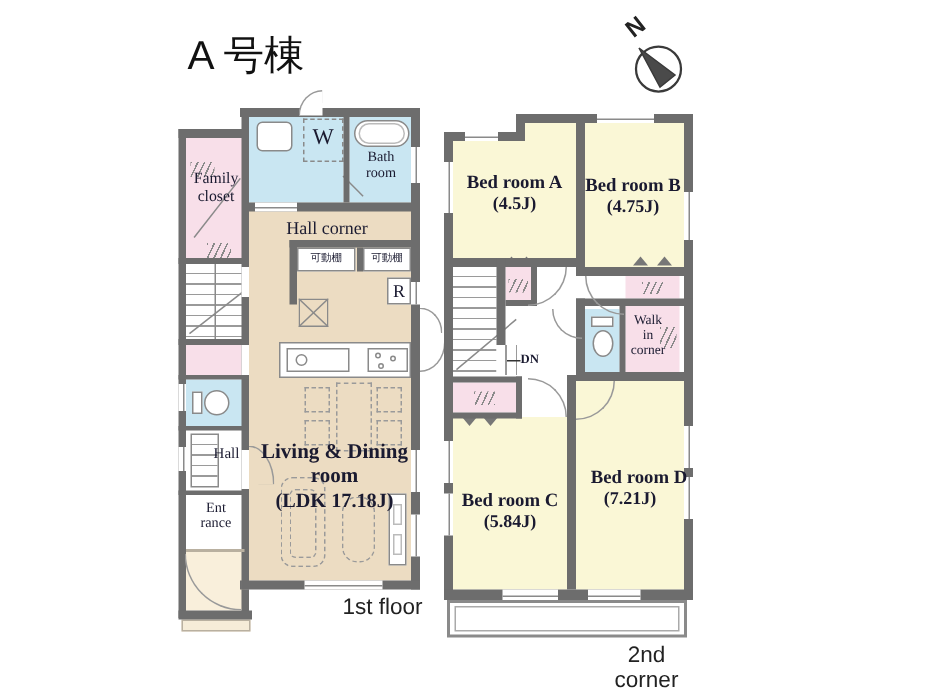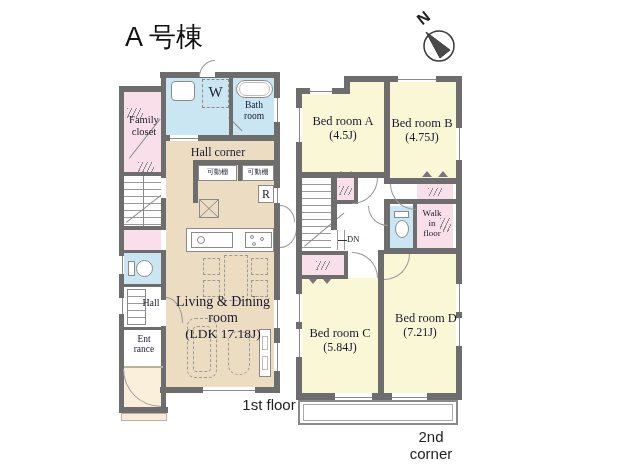--- a/index.html
+++ b/index.html
@@ -3,21 +3,21 @@
 <meta charset="utf-8">
 <style>
   html,body{margin:0;padding:0;background:#fff;}
   #canvas{position:relative;width:620px;height:465px;background:#ffffff;overflow:hidden;
           font-family:"Liberation Serif",serif;}
   .abs{position:absolute;}
   .wall{position:absolute;background:#6d6d6d;}
   .room{position:absolute;}
   .lbl{position:absolute;color:#1a1a30;text-align:center;line-height:1.12;
        font-family:"Liberation Serif",serif;white-space:pre-line;}
-  .b{font-weight:normal;}
+  .b{font-weight:bold;}
   .sans{font-family:"Liberation Sans",sans-serif;color:#222;}
   .winV{position:absolute;background:#fff;}
   .winV::before{content:"";position:absolute;top:0;bottom:0;left:50%;width:1px;background:#8a8a8a;}
   .winH{position:absolute;background:#fff;}
   .winH::before{content:"";position:absolute;left:0;right:0;top:50%;height:1px;background:#8a8a8a;}
   .gapV{position:absolute;background:#fff;}
   .sol{position:absolute;background:#fff;border:1px solid #8a8a8a;box-sizing:border-box;}
   .dash{position:absolute;border:1px dashed #9a9a9a;box-sizing:border-box;background:transparent;}
   .stairs{background:#fff repeating-linear-gradient(to bottom,transparent 0 6px,#9a9a9a 6px 7px);}
   .stairsH{background:#fff repeating-linear-gradient(to right,transparent 0 6px,#9a9a9a 6px 7px);}
@@ -148,21 +148,21 @@
   <div class="winV" style="left:274px;top:343px;width:6px;height:28px;"></div>
   <div class="winH" style="left:203px;top:387px;width:52px;height:6px;"></div>
 
   <div class="lbl" style="left:123px;top:114px;width:42px;font-size:10.5px;">Family closet</div>
   <div class="lbl" style="left:136px;top:297px;width:30px;font-size:10px;">Hall</div>
   <div class="lbl" style="left:126px;top:334px;width:36px;font-size:9.5px;">Ent</div>
   <div class="lbl" style="left:126px;top:344px;width:36px;font-size:9.5px;">rance</div>
   <div class="lbl b" style="left:168px;top:294px;width:110px;font-size:14px;">Living &amp; Dining</div>
   <div class="lbl b" style="left:168px;top:310px;width:110px;font-size:14px;">room</div>
   <div class="lbl b" style="left:168px;top:326px;width:110px;font-size:13.5px;">(LDK 17.18J)</div>
-  <div class="lbl sans" style="left:225px;top:397px;width:60px;font-size:15px;margin-left:14px;">1st floor</div>
+  <div class="lbl sans" style="left:225px;top:397px;width:60px;font-size:15px;">1st floor</div>
 
   <div class="room" style="left:302px;top:82px;width:154px;height:311px;background:#ffffff;"></div>
 
   <div class="room" style="left:302px;top:94px;width:82px;height:78px;background:#faf7d6;"></div>
   <div class="room" style="left:350px;top:82px;width:34px;height:14px;background:#faf7d6;"></div>
   <div class="room" style="left:390px;top:82px;width:66px;height:96px;background:#faf7d6;"></div>
   <div class="room" style="left:302px;top:278px;width:76px;height:115px;background:#faf7d6;"></div>
   <div class="room" style="left:384px;top:254px;width:72px;height:139px;background:#faf7d6;"></div>
   <div class="room" style="left:390px;top:206px;width:23px;height:42px;background:#c9e6f2;"></div>
   <div class="room" style="left:417px;top:203px;width:36px;height:45px;background:#f8dfe9;"></div>
@@ -234,16 +234,16 @@
   <div class="lbl b" style="left:302px;top:114px;width:82px;font-size:12.5px;">Bed room A</div>
   <div class="lbl b" style="left:302px;top:129px;width:82px;font-size:12px;">(4.5J)</div>
   <div class="lbl b" style="left:388px;top:116px;width:68px;font-size:12.5px;">Bed room B</div>
   <div class="lbl b" style="left:388px;top:131px;width:68px;font-size:12px;">(4.75J)</div>
   <div class="lbl b" style="left:302px;top:326px;width:76px;font-size:12.5px;">Bed room C</div>
   <div class="lbl b" style="left:302px;top:341px;width:76px;font-size:12px;">(5.84J)</div>
   <div class="lbl b" style="left:384px;top:311px;width:84px;font-size:12.5px;">Bed room D</div>
   <div class="lbl b" style="left:384px;top:326px;width:72px;font-size:12px;">(7.21J)</div>
   <div class="lbl" style="left:417px;top:208px;width:30px;font-size:9px;">Walk</div>
   <div class="lbl" style="left:417px;top:218px;width:30px;font-size:9px;">in</div>
-  <div class="lbl" style="left:417px;top:228px;width:30px;font-size:9px;">floor</div>
+  <div class="lbl" style="left:417px;top:228px;width:30px;font-size:9px;">corner</div>
   <div class="lbl sans" style="left:398px;top:429px;width:66px;font-size:15px;">2nd corner</div>
 
 </div>
 
 </body></html>

